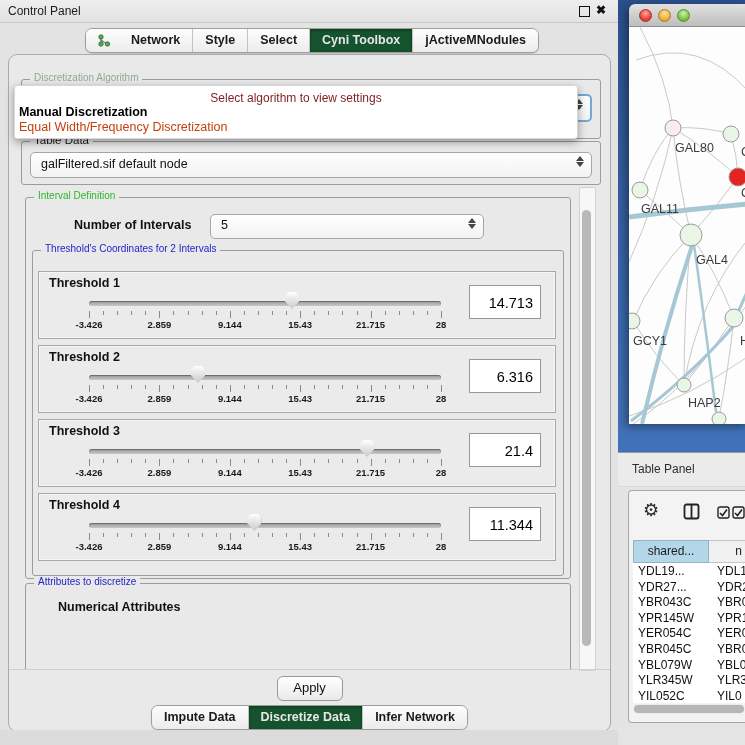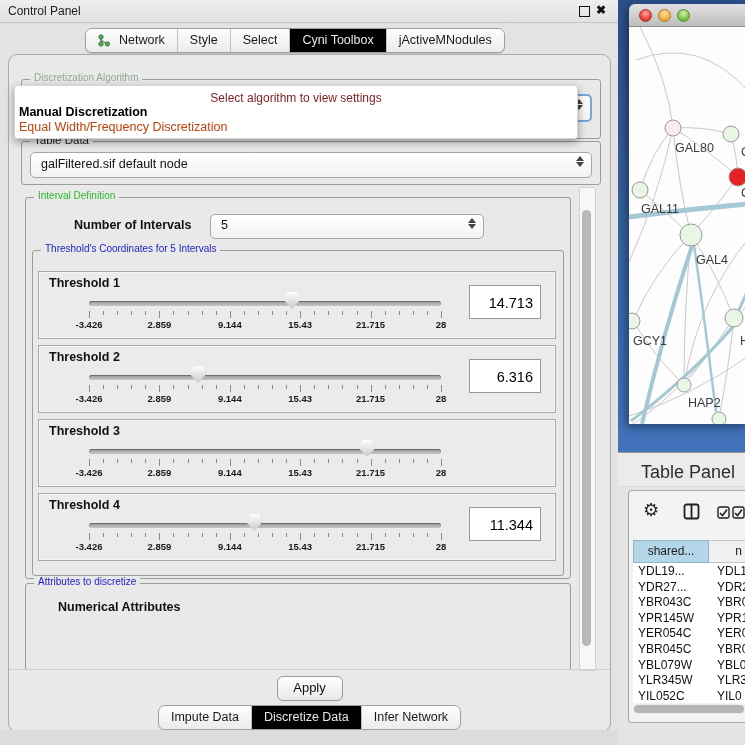--- a/index.html
+++ b/index.html
@@ -9,24 +9,24 @@
   .cp{position:absolute;left:0;top:0;width:618px;height:745px;background:#e3e3e3;}
   .cp-titlebar{position:absolute;left:0;top:0;width:618px;height:22px;
     background:linear-gradient(#eeeeee,#e2e2e2);border-bottom:1px solid #c6c6c6;}
   .cp-title{position:absolute;left:8px;top:4px;font-size:12px;color:#1c1c1c;}
   .float-ic{position:absolute;left:579px;top:6px;width:9px;height:9px;border:1.7px solid #111;}
   .close-ic{position:absolute;left:596px;top:3px;font-size:12px;font-weight:bold;color:#111;cursor:default;}
   
   .tabgroup{position:absolute;display:inline-flex;border:1px solid #9d9d9d;border-radius:7px;
     overflow:hidden;background:#f4f4f4;box-shadow:0 1px 1px rgba(0,0,0,.15);}
   .toptabs{left:85px;top:28px;}
-  .tab{display:flex;align-items:center;gap:8px;padding:4px 12px 5px;font-size:12.5px;font-weight:400;
+  .tab{display:flex;align-items:center;gap:20px;padding:4px 12px 5px;font-size:12.5px;font-weight:700;
     color:#1a1a1a;background:linear-gradient(#fdfdfd,#ececec);border-left:1px solid #c2c2c2;cursor:default;}
   .tab:first-child{border-left:none;}
-  .tab[data-selected="true"]{background:#000000;color:#e7e7e7;box-shadow:inset 0 1px 3px rgba(0,0,0,.35);justify-content:center;}
+  .tab[data-selected="true"]{background:#14532d;color:#e7e7e7;box-shadow:inset 0 1px 3px rgba(0,0,0,.35);justify-content:center;}
   
   .main{position:absolute;left:8px;top:54px;width:601px;height:676px;background:#e9e9e9;
     border:1px solid #ababab;border-radius:9px;}
   .group{position:absolute;border:1px solid #9c9c9c;border-radius:3px;}
   .legend{position:absolute;top:-8px;left:8px;background:#e9e9e9;padding:0 4px;font-size:10px;}
   .legend.green{color:#2eb82e;}
   .legend.blue{color:#2222cc;}
   .legend.gray-green{color:#93a893;}
   .legend.dark{color:#1a1a1a;font-size:11.5px;}
   
@@ -90,21 +90,21 @@
     box-shadow:-3px 3px 8px rgba(0,0,0,.4);border-radius:6px 0 0 0;}
   .net-titlebar{position:absolute;left:0;top:0;width:100%;height:23px;border-radius:6px 0 0 0;
     background:linear-gradient(#e2e2e2,#bdbdbd);border-bottom:1px solid #8f8f8f;box-sizing:border-box;}
   .light{position:absolute;top:4.5px;width:13px;height:13px;border-radius:50%;}
   .light.red{left:10px;background:radial-gradient(circle at 50% 32%,#ffaaa2,#ee4136 60%,#bf2b1f);border:1px solid #a03028;box-sizing:border-box;}
   .light.yellow{left:29px;background:radial-gradient(circle at 50% 32%,#ffe2a0,#f2b13d 60%,#cf8f25);border:1px solid #ab7c20;box-sizing:border-box;}
   .light.green{left:48px;background:radial-gradient(circle at 50% 32%,#d2f0a8,#7cc44a 60%,#569b2c);border:1px solid #578f2e;box-sizing:border-box;}
   .net-canvas{position:absolute;left:0;top:23px;width:120px;height:397px;background:#fdfdfd;overflow:hidden;}
   .tp-area{position:absolute;left:618px;top:452px;width:127px;height:293px;background:#e4e4e4;border-top:1px solid #9a9a9a;}
   .tp-header{position:absolute;left:0;top:0;width:100%;height:33px;background:#ebebeb;border-bottom:1px solid #dadada;}
-  .tp-title{position:absolute;left:14px;top:9px;font-size:18px;color:#2e2e2e;margin-left:9px;}
+  .tp-title{position:absolute;left:14px;top:9px;font-size:12px;color:#2e2e2e;}
   .tp-box{position:absolute;left:10px;top:37px;width:120px;height:231px;background:#f3f3f3;
     border:1px solid #a8a8a8;border-right:none;border-radius:4px 0 0 4px;}
   .tp-toolbar{position:absolute;left:0;top:0;width:100%;height:46px;}
   .gear{position:absolute;left:14px;top:10px;font-size:18px;color:#2c2c2c;line-height:18px;}
   .colic{position:absolute;left:54px;top:12px;}
   .chk{position:absolute;top:15px;}
   .tp-headrow{position:absolute;left:4px;top:49px;height:23px;display:flex;}
   .tp-hc1{width:76px;background:#b3d7e9;border:1px solid #93b4c4;box-sizing:border-box;
     font-size:12px;color:#1a1a1a;text-align:center;line-height:21px;}
   .tp-hc2{width:60px;background:#f0f0f0;border:1px solid #c4c4c4;border-left:none;box-sizing:border-box;
@@ -192,21 +192,21 @@
           <span class="noi-label">Number of Intervals</span>
           <div class="combo" style="left:184px;top:16px;width:272px;height:23px;">
             <span class="val" style="top:3px;">5</span>
             <span class="spin">
                 <i class="up"></i>
                 <i class="dn"></i>
               </span>
           </div>
 
           <div class="thgroup">
-            <span class="legend blue">Threshold's Coordinates for 5 Intervals</span>
+            <span class="legend blue">Threshold's Coordinates for 2 Intervals</span>
             <div class="th-list">
 
                 <div class="th-panel">
                   <div class="th-label">Threshold 1</div>
                   <div class="th-track"></div>
                   <div class="th-zone">
                     <div class="th-thumb" style="left: 57.7%;"></div>
                   </div>
                   <div class="th-ticks">
                     <i style="left: 0%; height: 7px;"></i>
@@ -327,20 +327,21 @@
                     <i style="left: 100%; height: 7px;"></i>
                   </div>
                   <div class="th-scale">
                     <b style="left: 0%;">-3.426</b>
                     <b style="left: 20%;">2.859</b>
                     <b style="left: 40%;">9.144</b>
                     <b style="left: 60%;">15.43</b>
                     <b style="left: 80%;">21.715</b>
                     <b style="left: 100%;">28</b>
                   </div>
+                  <div class="th-value">21.4</div>
                 </div>
 
                 <div class="th-panel">
                   <div class="th-label">Threshold 4</div>
                   <div class="th-track"></div>
                   <div class="th-zone">
                     <div class="th-thumb" style="left: 47%;"></div>
                   </div>
                   <div class="th-ticks">
                     <i style="left: 0%; height: 7px;"></i>

